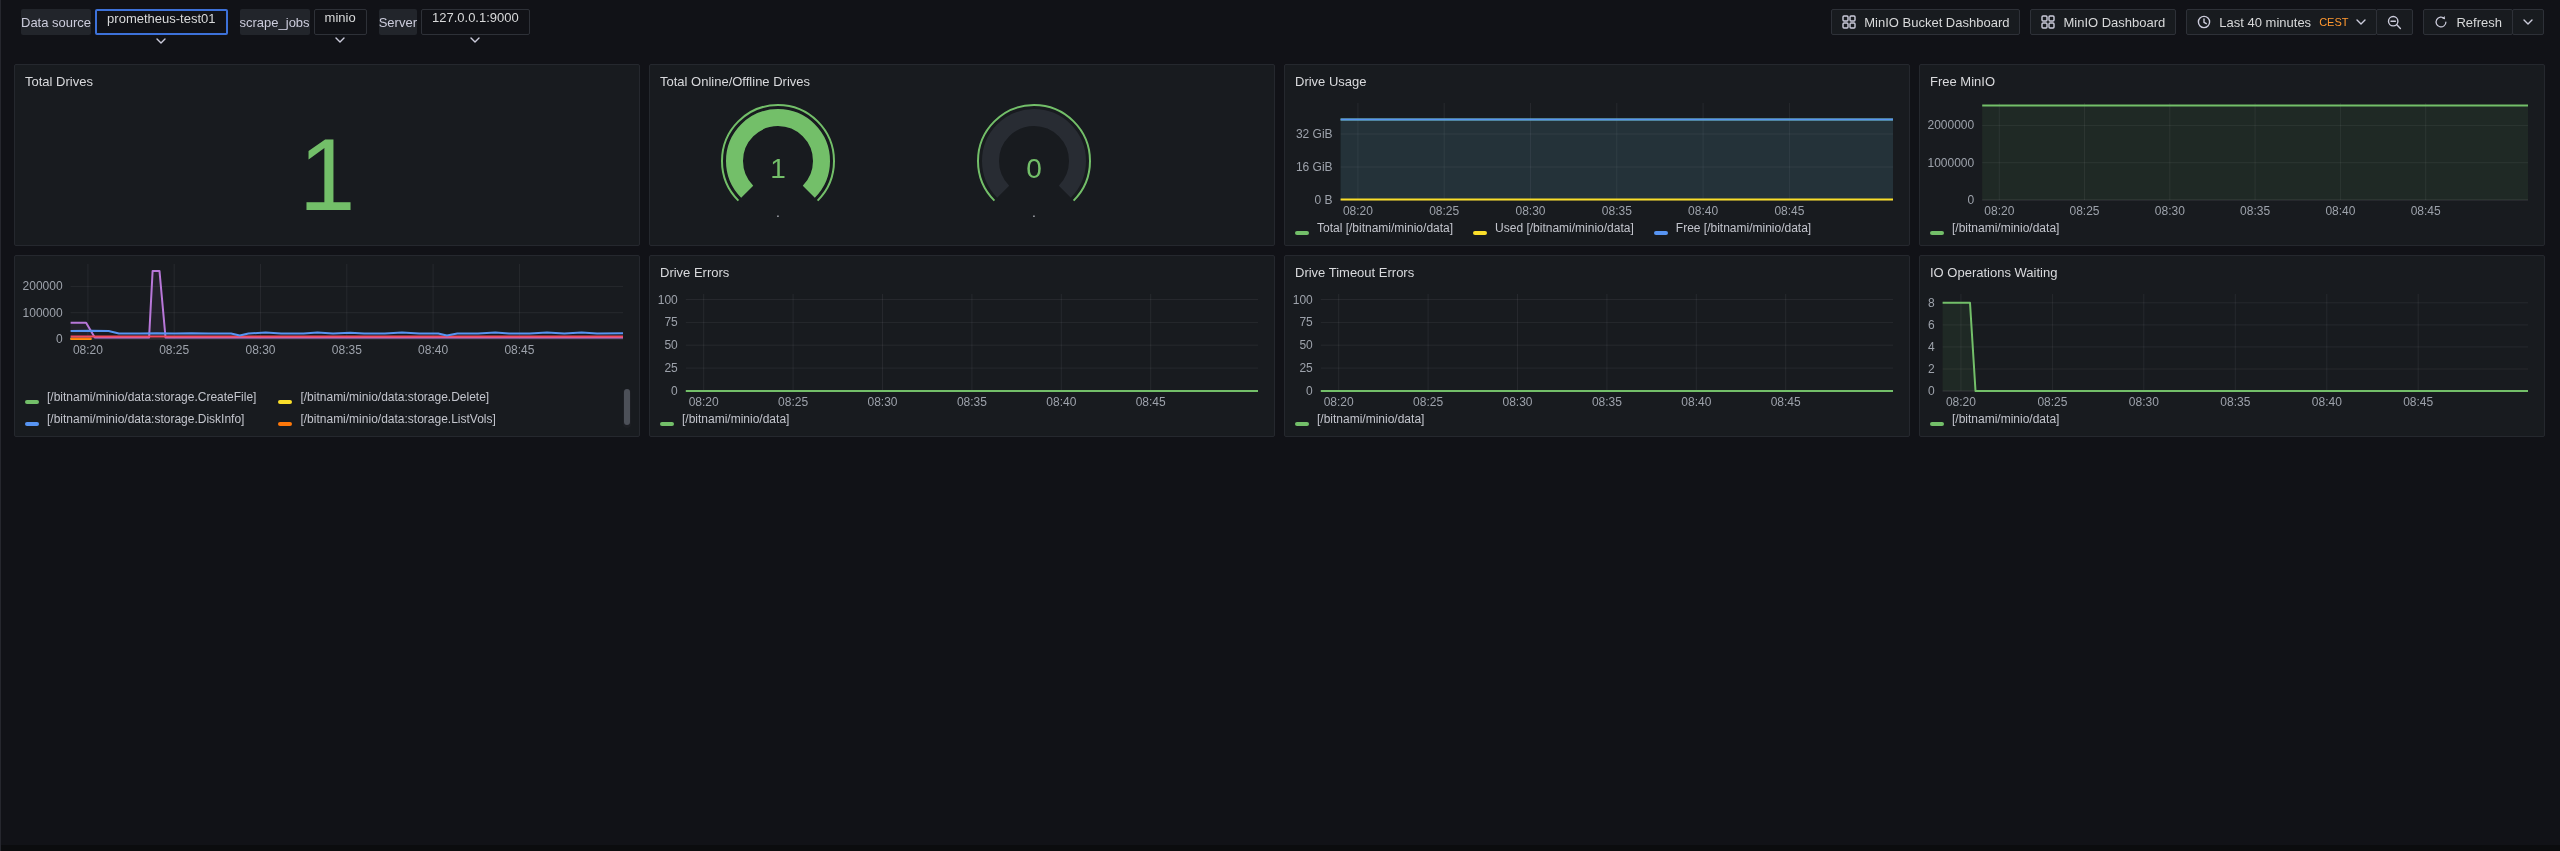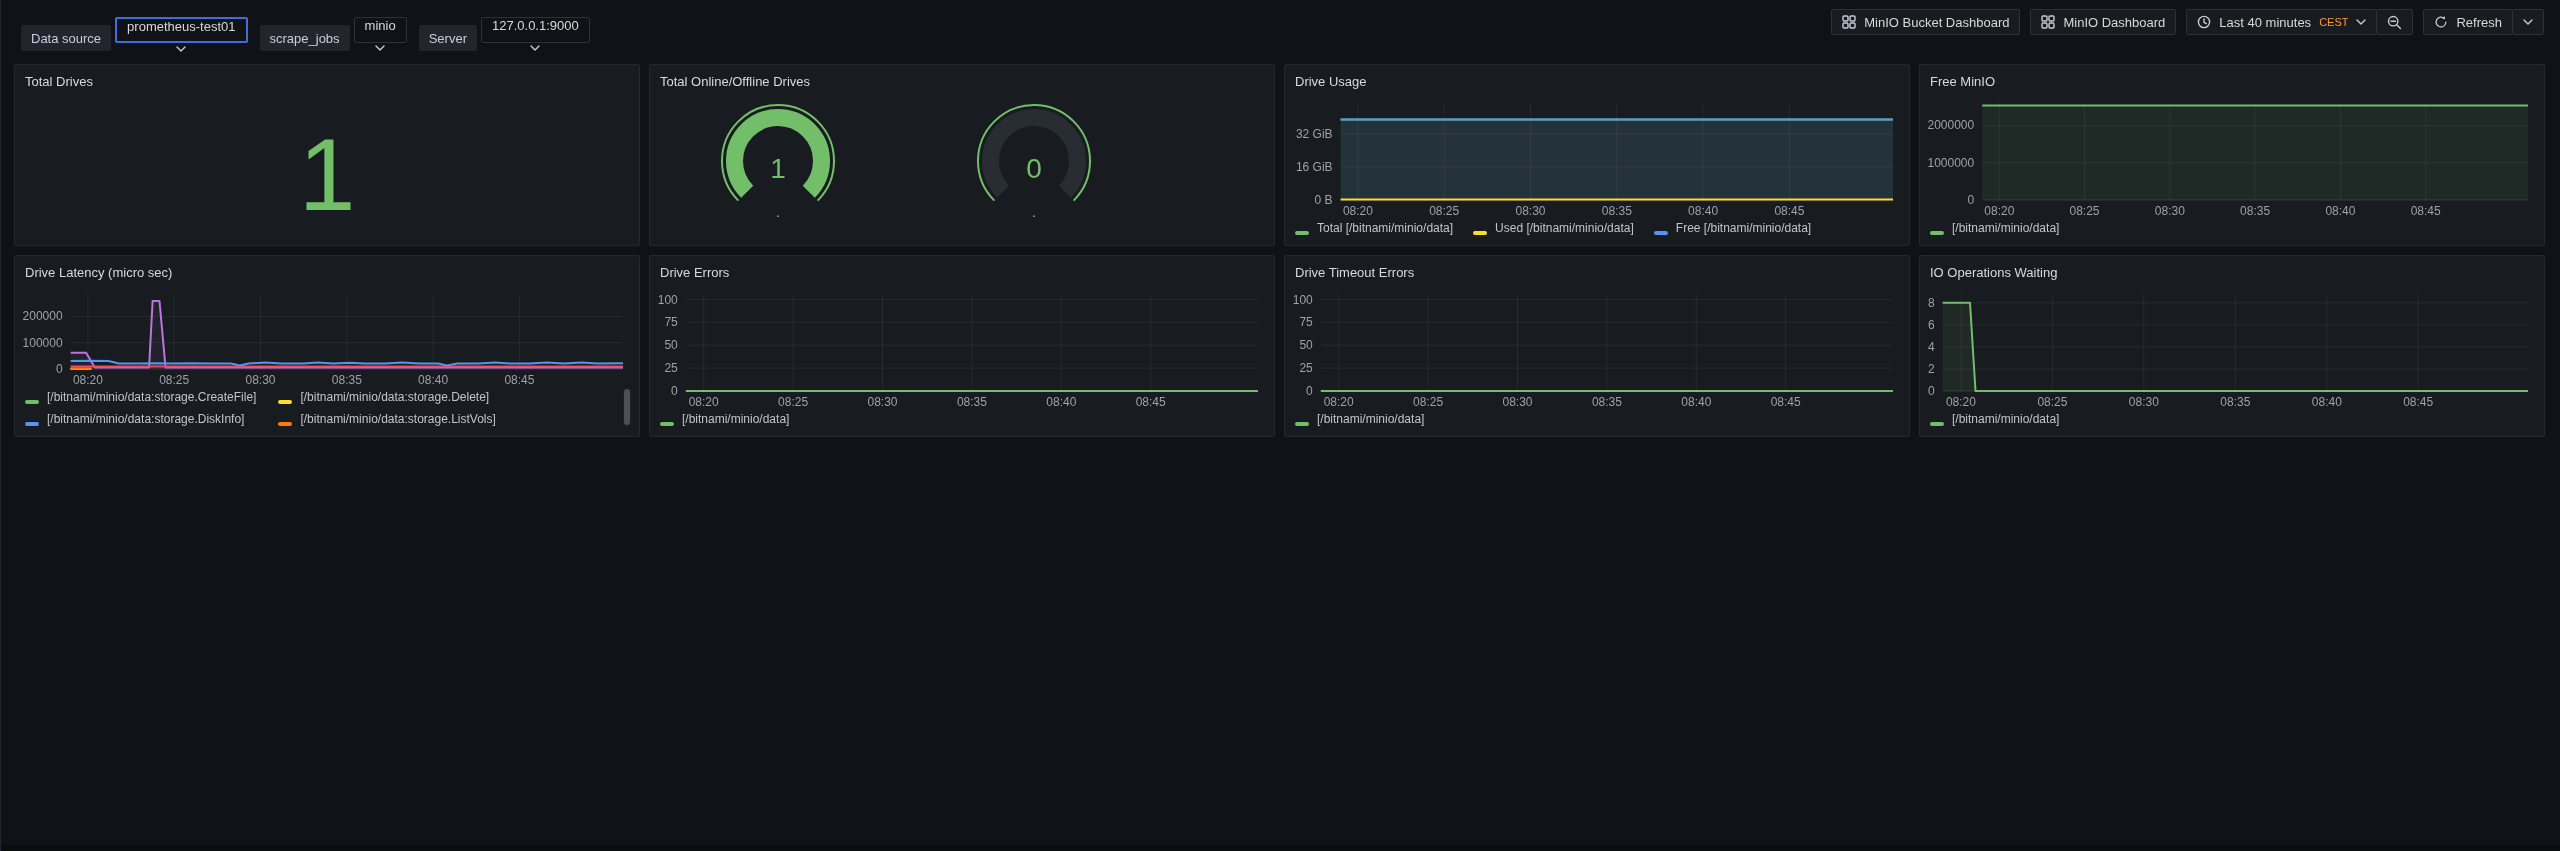--- a/index.html
+++ b/index.html
@@ -12,21 +12,21 @@
     position:relative;
     border-left:1px solid #26272e;
   }
   body::after { content:""; position:absolute; left:0; right:0; bottom:0; height:6px; background:#0b0c0e; }
 
   
   .toolbar { display:flex; align-items:flex-start; padding:9px 16px 0 20px; height:35px; }
   .var-group { display:flex; align-items:center; gap:4px; margin-right:12px; }
   .var-label {
     background:#22252b; height:26px; display:flex; align-items:center;
-    padding:0 10px; font-size:13px; font-weight:500; color:#ccccdc; border-radius:2px;margin-top:16px;
+    padding:0 0; font-size:13px; font-weight:500; color:#ccccdc; border-radius:2px;
   }
   .var-value {
     height:26px; display:flex; align-items:center; gap:12px; padding:0 10px;
     font-size:13px; background:#111217; border:1px solid #2e3138; border-radius:2px; color:#d8d9da;
     cursor:pointer;
     flex-direction:column;
   }
   .var-value.focused { border:2px solid #3d71d9; }
   .toolbar-right { margin-left:auto; display:flex; align-items:center; gap:10px;justify-content:flex-end; }
   .btn {
@@ -288,21 +288,20 @@
           <div class="ts-legend">
             <span class="legend-item">
               <span class="legend-swatch" style="background: rgb(115, 191, 105);"></span>
               <span class="legend-label">[/bitnami/minio/data]</span>
             </span>
           </div>
         </div>
       </div>
     </div>
     <div class="panel">
-      <div class="panel-title">Drive Latency (micro sec)</div>
       <div class="panel-body ts-body">
         <div class="ts-plot"><svg width="610" height="103">
             <line x1="66.9" y1="8" x2="66.9" y2="83" stroke="rgba(204,204,220,0.08)"></line>
             <text x="66.9" y="98" fill="#9da2ab" font-size="12" text-anchor="middle">08:20</text>
             <line x1="153.2" y1="8" x2="153.2" y2="83" stroke="rgba(204,204,220,0.08)"></line>
             <text x="153.2" y="98" fill="#9da2ab" font-size="12" text-anchor="middle">08:25</text>
             <line x1="239.5" y1="8" x2="239.5" y2="83" stroke="rgba(204,204,220,0.08)"></line>
             <text x="239.5" y="98" fill="#9da2ab" font-size="12" text-anchor="middle">08:30</text>
             <line x1="325.8" y1="8" x2="325.8" y2="83" stroke="rgba(204,204,220,0.08)"></line>
             <text x="325.8" y="98" fill="#9da2ab" font-size="12" text-anchor="middle">08:35</text>

